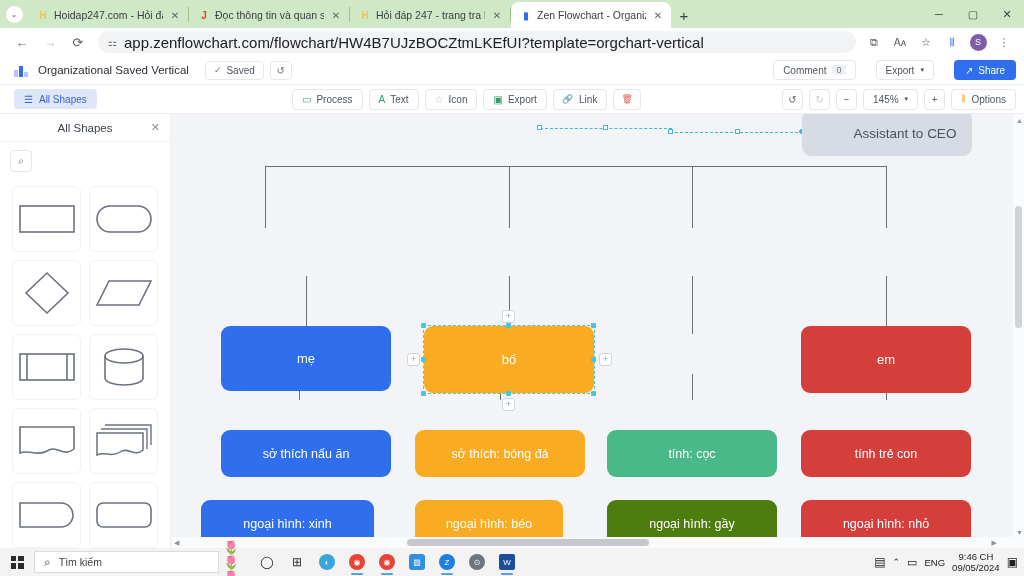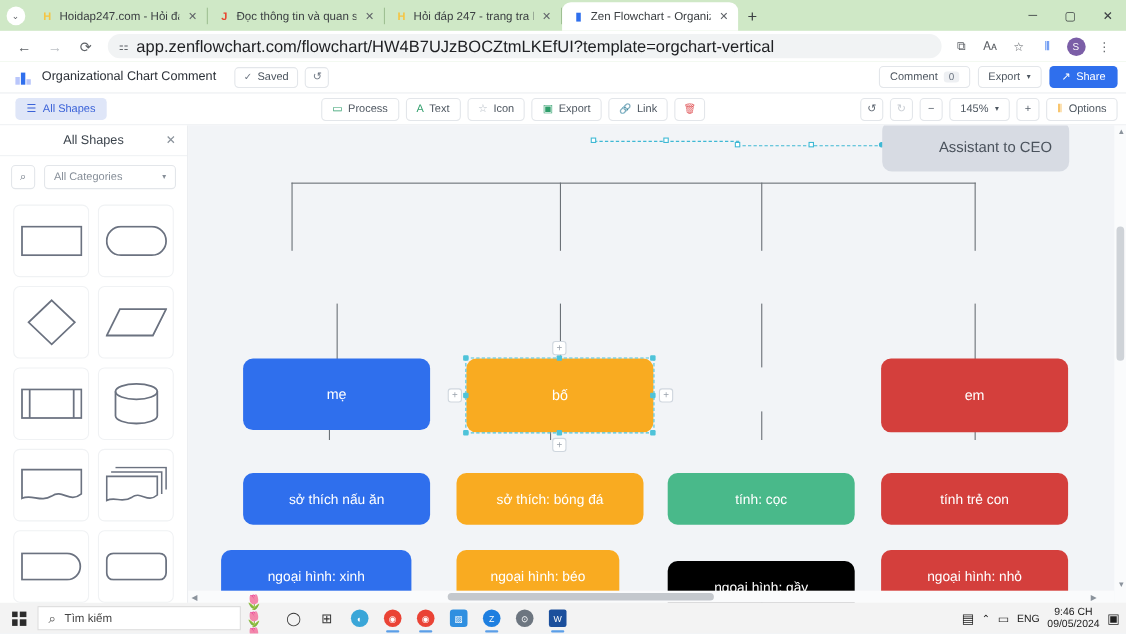--- a/index.html
+++ b/index.html
@@ -59,21 +59,21 @@
   .zenlogo i { position:absolute; bottom:0; width:4px; background:#4a6cf7; display:block; }
   .zenlogo i:nth-child(1){ left:0; height:7px; background:#b9c6fb;}
   .zenlogo i:nth-child(2){ left:5px; height:11px; background:#2f6fed;}
   .zenlogo i:nth-child(3){ left:10px; height:5px; background:#b9c6fb;}
   .doctitle { font-size:11.5px; color:#2a2f36; margin-right:16px; }
   .pill { height:19px; border:1px solid #e3e6ea; border-radius:4px; display:flex; align-items:center;
           gap:5px; padding:0 8px; font-size:10px; color:#4c555f; background:#fff; }
   .pill .tick { color:#6b7480; font-size:9px; }
   .histbtn { width:22px; height:19px; border:1px solid #e3e6ea; border-radius:4px; margin-left:6px;
              display:flex; align-items:center; justify-content:center; font-size:10px; color:#6b7480; }
-  .hdr-right { position:absolute; right:8px; display:flex; align-items:center; gap:7px; }
+  .hdr-right { position:absolute; right:8px; display:flex; align-items:center; gap:20px; }
   .ghost { height:20px; border:1px solid #e3e6ea; border-radius:4px; display:flex; align-items:center;
            gap:6px; padding:0 9px; font-size:10px; color:#4c555f; }
   .countbadge { background:#eef0f3; border-radius:3px; padding:0 4px; font-size:9px; color:#6b7480; }
   .bluebtn { height:20px; background:#2f6fed; color:#fff; border-radius:4px; display:flex;
              align-items:center; gap:5px; padding:0 11px; font-size:10px; }
 
   
   .toolbar { position:relative; height:29px; border-bottom:1px solid #eceef1; display:flex;
              align-items:center; padding:0 8px; }
   .allshapes { height:20px; background:#dfe6f8; color:#3a62d8; border-radius:4px; display:flex;
@@ -220,21 +220,21 @@
   </div>
 
   <div class="app">
 
     <div class="apphdr">
       <div class="zenlogo">
           <i></i>
           <i></i>
           <i></i>
         </div>
-      <div class="doctitle">Organizational Chart Comment</div>
+      <div class="doctitle">Organizational Saved Vertical</div>
       <div class="pill">
         <span class="tick">✓</span>
         <span>Saved</span>
       </div>
       <div class="histbtn">
         <span>↺</span>
       </div>
       <div class="hdr-right">
         <div class="ghost">
           <span>Comment</span>
@@ -308,24 +308,20 @@
     </div>
 
     <div class="sidebar">
       <div class="sb-head">
         <span class="sb-title">All Shapes</span>
         <span class="sb-close">✕</span>
       </div>
       <div class="sb-search">
         <div class="searchsq">
           <span>⌕</span>
-        </div>
-        <div class="catsel">
-          <span>All Categories</span>
-          <span style="font-size:7px">▾</span>
         </div>
       </div>
 
       <div class="shapegrid">
         <div class="shapecell">
           <svg width="56" height="28" viewBox="0 0 56 28">
               <rect x="1" y="1" width="54" height="26" fill="none" stroke="#6b7280" stroke-width="1.6"></rect>
             </svg>
         </div>
         <div class="shapecell">
@@ -425,21 +421,21 @@
       <div class="handle" style="left:420px; top:277px;"></div>
       <div class="plusbtn" style="left:331px; top:196px;">+</div>
       <div class="plusbtn" style="left:236px; top:239px;">+</div>
       <div class="plusbtn" style="left:428px; top:239px;">+</div>
       <div class="plusbtn" style="left:331px; top:284px;">+</div>
 
       <div class="node small" style="left:244px; top:316px; width:170px; height:47px; background:#f9ab21;">sở thích: bóng đá</div>
       <div class="node small" style="left:244px; top:386px; width:148px; height:47px; background:#f9ab21;">ngoại hình: béo</div>
 
       <div class="node small" style="left:436px; top:316px; width:170px; height:47px; background:#49b98a;">tính: cọc</div>
-      <div class="node small" style="left:436px; top:386px; width:170px; height:47px; background:#000000;margin-top:10px;">ngoại hình: gầy</div>
+      <div class="node small" style="left:436px; top:386px; width:170px; height:47px; background:#4d7c0f;">ngoại hình: gầy</div>
 
       <div class="node" style="left:630px; top:212px; width:170px; height:67px; background:#d43f3c;">em</div>
       <div class="node small" style="left:630px; top:316px; width:170px; height:47px; background:#d43f3c;">tính trẻ con</div>
       <div class="node small" style="left:630px; top:386px; width:170px; height:47px; background:#d43f3c;">ngoại hình: nhỏ</div>
     </div>
 
     <div class="vscroll">
       <div class="sbarrow" style="left:3px; top:3px;">▲</div>
       <div class="vthumb" style="top:92px; height:122px;"></div>
       <div class="sbarrow" style="left:3px; top:415px;">▼</div>

